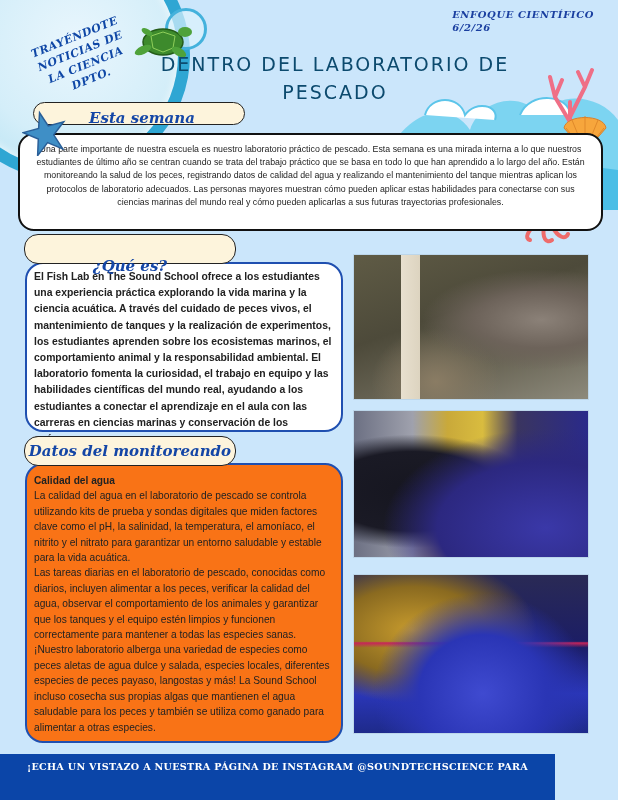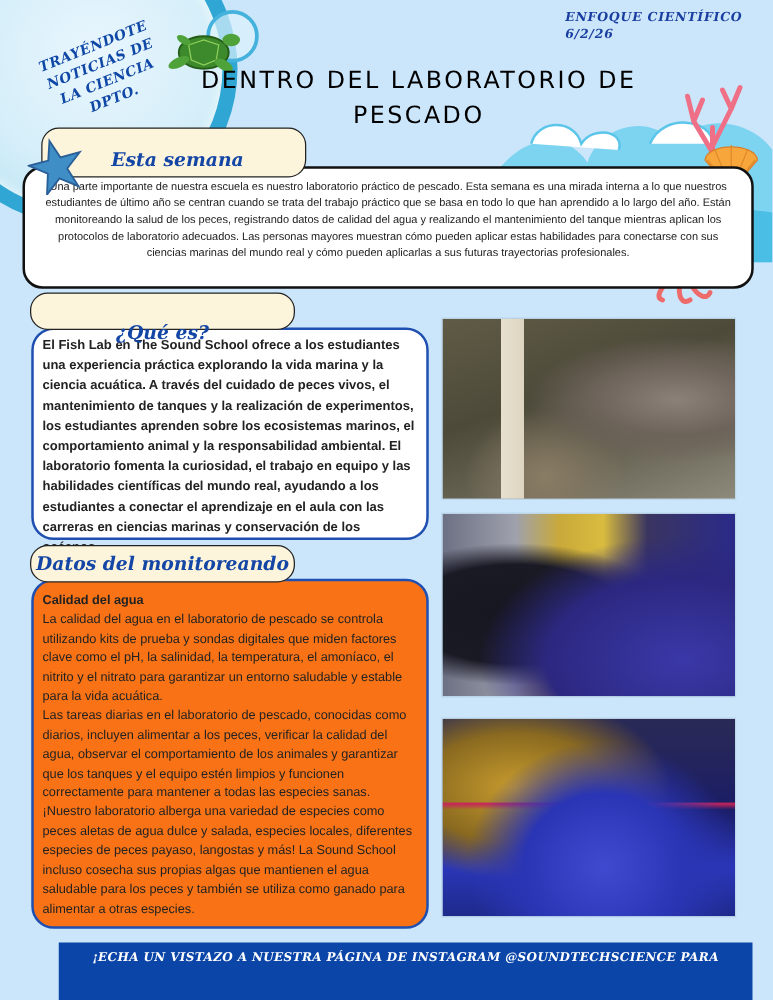--- a/index.html
+++ b/index.html
@@ -37,34 +37,34 @@
   .turtle { left: 133px; top: 20px; width: 62px; height: 42px; }
 
   .focus {
     right: 24px; top: 8px; text-align: left;
     font-family: "DejaVu Serif", serif; font-weight: bold; font-style: italic;
     color: #1a3fa0; font-size: 10px; line-height: 13px; letter-spacing: 0.6px;
   }
   .title {
     left: 140px; top: 50px; width: 390px; text-align: center;
     font-family: "DejaVu Sans", sans-serif;
-    color: #000000; font-size: 19px; line-height: 28px; letter-spacing: 2px;
+    color: #0c4a6e; font-size: 19px; line-height: 28px; letter-spacing: 2px;
   }
 
   
   .waves { left: 370px; top: 60px; width: 248px; height: 150px; }
 
   
   .pill {
     background: #fdf4dc; border: 1.5px solid #222;
     border-radius: 14px;
     font-family: "DejaVu Serif", serif; font-weight: bold; font-style: italic;
     color: #1446a6;
   }
-  .pill1 { left: 33px; top: 102px; width: 212px; height: 40px; font-size: 15px; padding: 16px 0 0 55px; }
+  .pill1 { left: 33px; top: 102px; width: 212px; height: 23px; font-size: 15px; padding: 6px 0 0 55px; }
   .pill2 { left: 24px; top: 234px; width: 212px; height: 30px; font-size: 15px; text-align: center; padding-top: 22px; }
   .pill3 { left: 24px; top: 436px; width: 212px; height: 30px; font-size: 15px; text-align: center; padding-top: 5px; }
 
   .starfish { left: 22px; top: 110px; width: 46px; height: 46px; }
 
   .box1 {
     left: 18px; top: 133px; width: 585px; height: 98px;
     background: #fff; border: 2px solid #111; border-radius: 16px;
     padding: 8px 10px 0 10px;
     font-size: 8.8px; line-height: 13.2px; text-align: center; color: #222;
@@ -97,22 +97,22 @@
   .photo3 { top: 574px; height: 160px; background:
       radial-gradient(ellipse at 55% 75%, #3f4ad0 0%, #2a35b5 35%, rgba(0,0,0,0) 60%),
       linear-gradient(180deg, rgba(0,0,0,0) 0%, rgba(0,0,0,0) 42%, #c7245a 43%, rgba(0,0,0,0) 46%),
       radial-gradient(ellipse at 25% 35%, #c79b2d 0%, #8a6a20 30%, rgba(0,0,0,0) 50%),
       linear-gradient(180deg, #2a2a55 0%, #1b1d66 45%, #2a36b8 75%, #1e2a8a 100%); }
 
   .footer {
     left: 0; top: 754px; width: 555px; height: 46px;
     background: #0b45a8;
     color: #fff; text-align: center;
-    font-family: "DejaVu Serif", serif; font-weight: bold; font-style: italic;
-    font-size: 9.6px; line-height: 16px; padding-top: 5px; letter-spacing: 0.3px; margin-left: 47px;
+    font-family: "DejaVu Serif", serif; font-weight: bold; 
+    font-size: 9.6px; line-height: 16px; padding-top: 5px; letter-spacing: 0.3px;
   }
 </style>
 </head>
 <body>
 
 <div class="abs bubble"></div>
 <div class="abs bubble-text">
   <div>TRAYÉNDOTE</div>
   <div>NOTICIAS DE</div>
   <div>LA CIENCIA</div>

